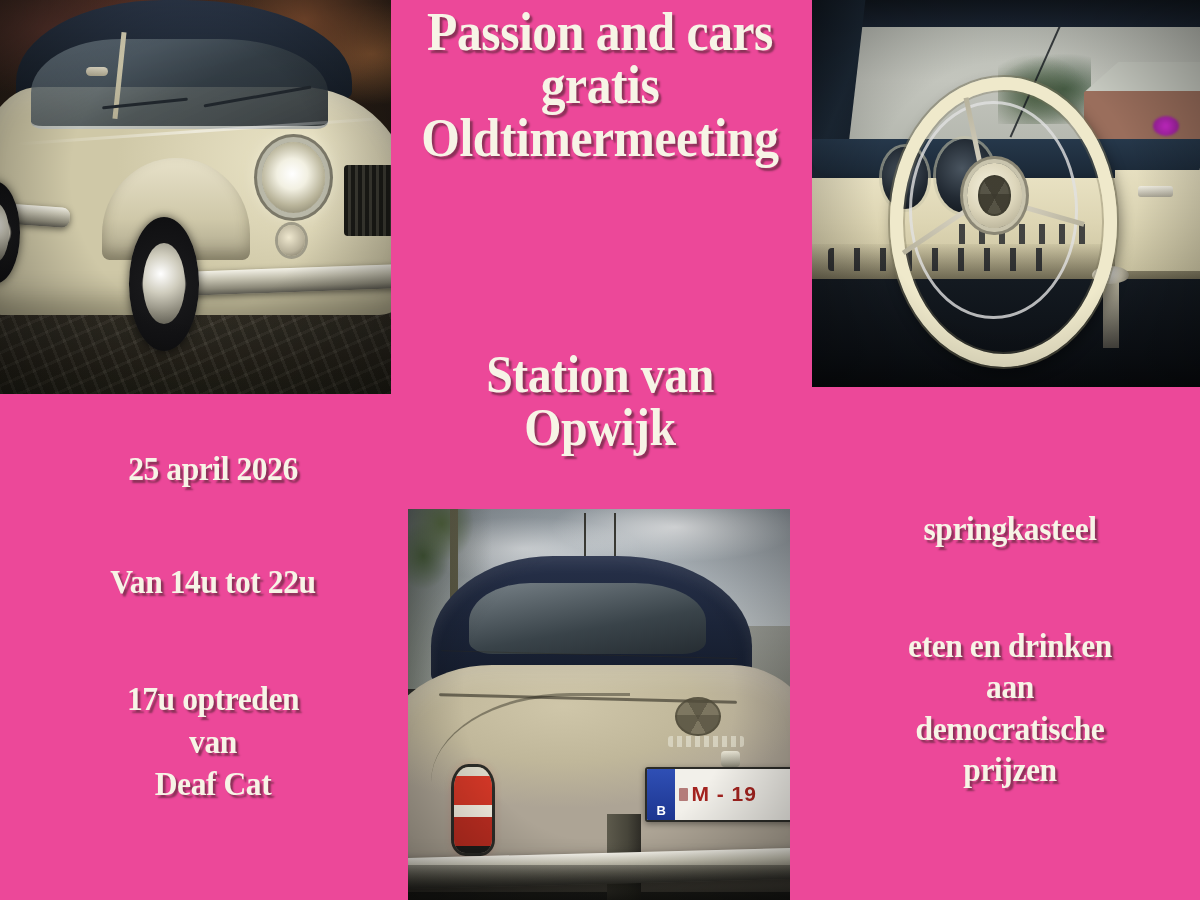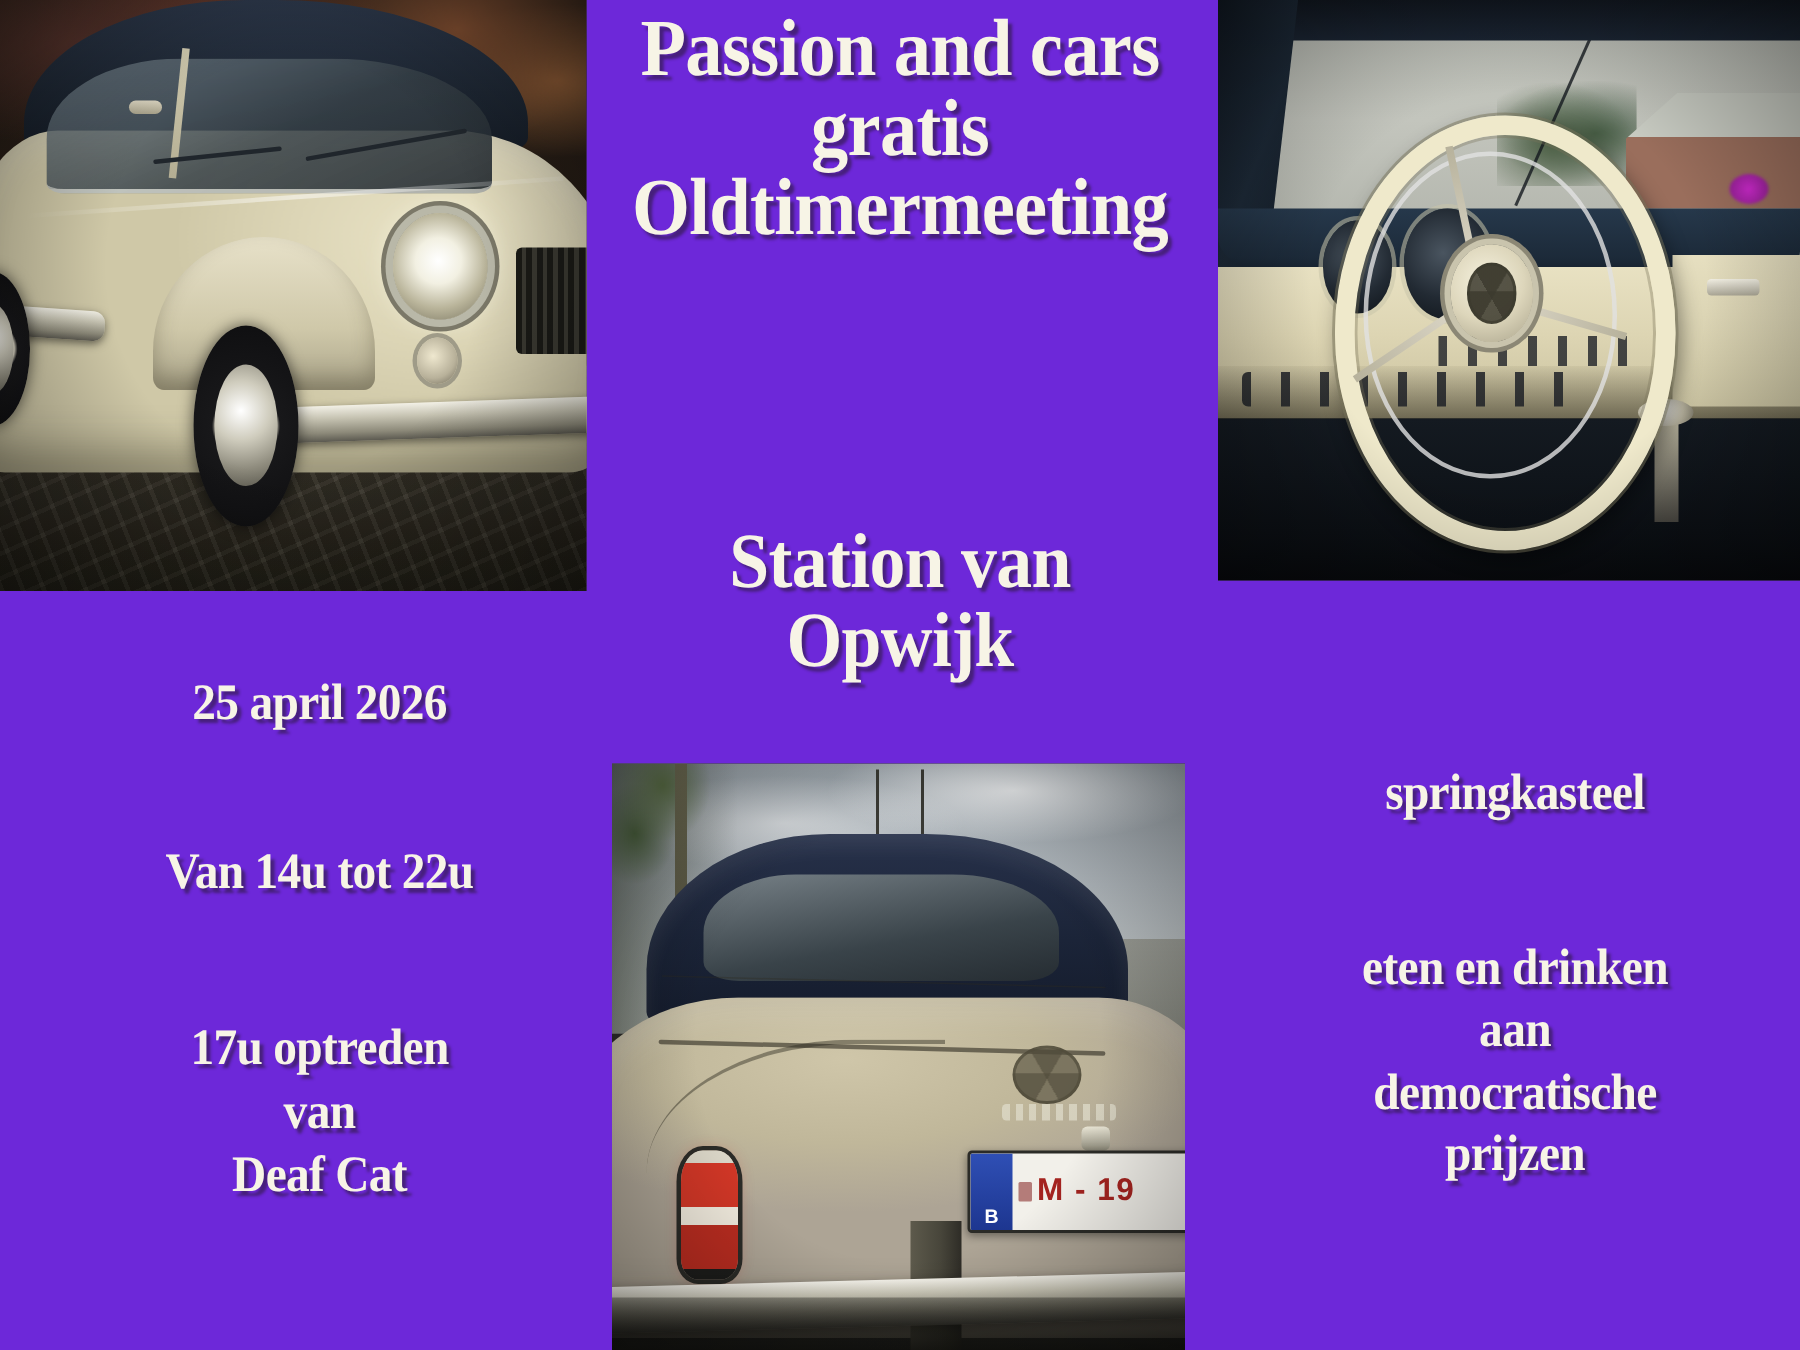--- a/index.html
+++ b/index.html
@@ -1,18 +1,18 @@
 <!DOCTYPE html>
 <html><head>
 <meta charset="utf-8">
 <style>
   html,body{margin:0;padding:0;background:#6b6246;}
   .poster{
     position:relative;width:1200px;height:900px;overflow:hidden;
-    background:#6d28d9;
+    background:#ec4899;
     font-family:"Liberation Serif","DejaVu Serif",serif;
   }
 
   
   .txt{
     position:absolute;
     color:#f7f4e6;
     font-weight:bold;
     text-align:center;
     line-height:1.02;

